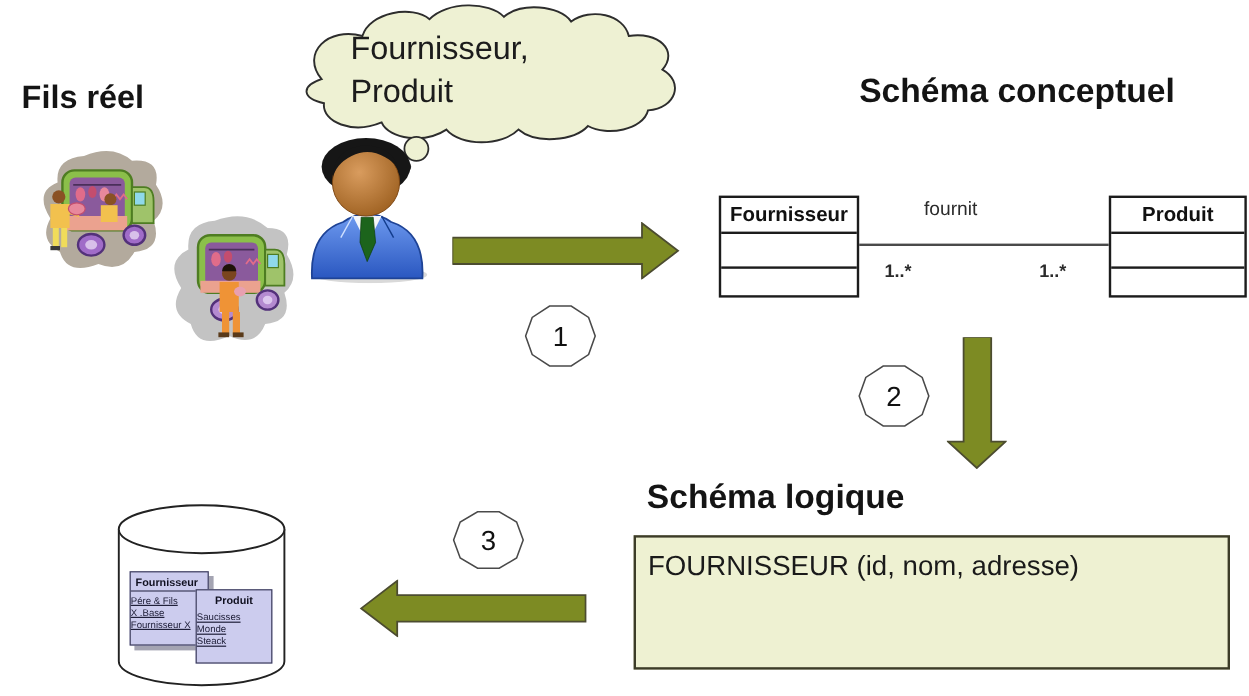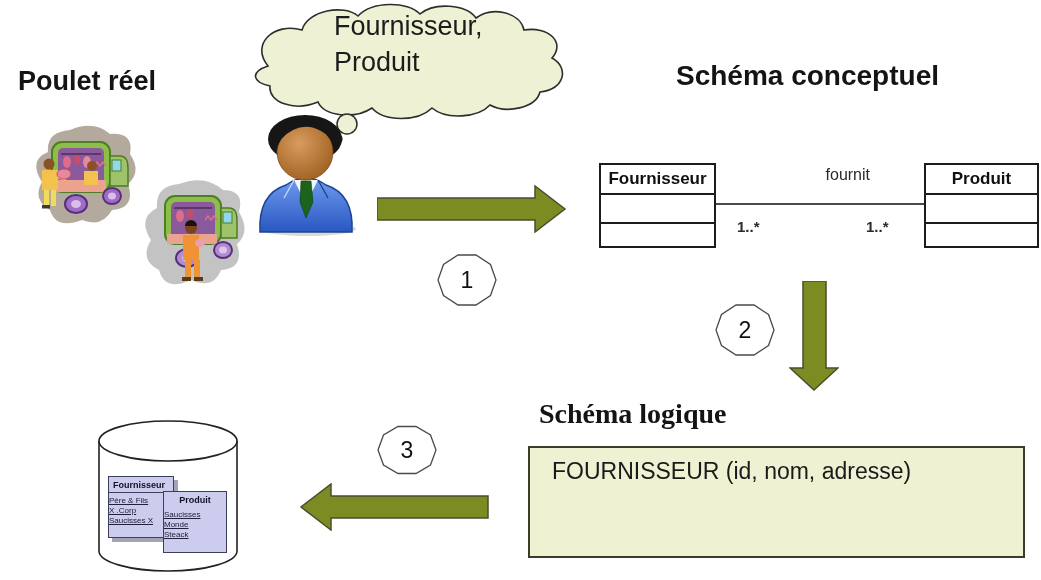--- a/index.html
+++ b/index.html
@@ -24,60 +24,60 @@
   .uml-class{
     position:absolute;background:#fff;border:2px solid #1c1c1c;box-sizing:border-box;
   }
   .uml-title{
     height:28px;border-bottom:2px solid #1c1c1c;display:flex;align-items:center;justify-content:center;
     font-weight:bold;font-size:17px;color:#111;
   }
   .uml-row1{height:27px;border-bottom:2px solid #1c1c1c;}
   .uml-row2{height:24px;}
   .assoc-line{position:absolute;border-top:2px solid #4a4a4a;}
-  .assoc-label{position:absolute;font-size:16px;color:#2b2b2b;text-align:right;}
+  .assoc-label{position:absolute;font-size:16px;color:#2b2b2b;text-align:left;}
   .cardinality{position:absolute;font-weight:bold;font-size:15px;color:#2b2b2b;}
 
   
   .schema-box{
     position:absolute;background:#eef1d2;border:2px solid #3c3c28;box-sizing:border-box;
-    padding:7px 0 0 22px;
+    padding:7px 0 0 10px;
   }
   .schema-line{font-size:23px;line-height:33px;color:#1a1a1a;white-space:nowrap;}
 
   
   .db-card{
     position:absolute;background:#ccccee;border:1px solid #3d3d5c;box-sizing:border-box;
     z-index:3;
   }
   .db-card-shadow{box-shadow:4px 4px 0 rgba(90,90,115,.55);}
   .db-card-title{font-weight:bold;font-size:9px;color:#101020;padding:3px 4px 2px 4px;white-space:nowrap;}
   .db-card-title.underlined{border-bottom:1px solid #3d3d5c;}
   .db-card-title.centered{text-align:center;}
   .db-card-rows{padding:3px 0;font-size:8px;line-height:10px;color:#20203a;white-space:nowrap;text-decoration:underline;}
 </style>
 </head>
 <body>
 
 <div id="canvas">
 
-  <div class="abs heading" style="left:18px;top:66px;">Poulet réel</div>
-  <div class="abs heading-lg" style="left:676px;top:60px;">Schéma conceptuel</div>
-  <div class="abs heading-lg" style="left:539px;top:398px;font-family:Liberation Serif, serif;">Schéma logique</div>
+  <div class="abs heading" style="left:18px;top:66px;">Fils réel</div>
+  <div class="abs heading-lg" style="left:716px;top:60px;">Schéma conceptuel</div>
+  <div class="abs heading-lg" style="left:539px;top:398px;">Schéma logique</div>
 
   <svg class="abs" style="left:240px;top:2px;" width="332" height="150" viewBox="0 0 332 150">
     <path d="M 28,64 C 10,42 34,20 62,28 C 68,8 104,2 118,14 C 132,-1 168,-1 180,12
              C 194,0 226,2 236,16 C 252,4 280,10 284,28 C 308,24 326,40 312,56
              C 330,66 324,88 300,90 C 296,106 266,112 250,103 C 238,116 206,118 192,106
              C 178,120 144,120 132,106 C 114,118 84,114 78,100 C 54,110 28,100 30,84
              C 12,80 10,70 28,64 Z" fill="#eef1d3" stroke="#2d2d2d" stroke-width="1.6"></path>
     <circle cx="107" cy="122" r="10" fill="#eef1d3" stroke="#2d2d2d" stroke-width="1.5"></circle>
     <circle cx="97" cy="137" r="5" fill="#eef1d3" stroke="#2d2d2d" stroke-width="1.3"></circle>
   </svg>
-  <div class="abs" style="left:292px;top:8px;margin-left:42px;">
+  <div class="abs" style="left:292px;top:22px;">
     <div class="bubble-text">Fournisseur,</div>
     <div class="bubble-text">Produit</div>
   </div>
 
   <svg class="abs" style="left:250px;top:110px;" width="112" height="126" viewBox="0 0 112 126">
     <defs>
       <linearGradient id="suitGrad" x1="0" y1="0" x2="0" y2="1">
         <stop offset="0" stop-color="#6f9bf0"></stop>
           <stop offset="1" stop-color="#2a57c0"></stop>
       </linearGradient>
@@ -207,22 +207,22 @@
 
   <svg class="abs" style="left:96px;top:417px;z-index:1;" width="144" height="160" viewBox="0 0 144 160">
     <path d="M3,24 L3,134 A69,20 0 0 0 141,134 L141,24" fill="#ffffff" stroke="#222222" stroke-width="1.6"></path>
     <ellipse cx="72" cy="24" rx="69" ry="20" fill="#ffffff" stroke="#222222" stroke-width="1.6"></ellipse>
   </svg>
 
   <div class="db-card db-card-shadow" style="left:108px;top:476px;width:66px;height:62px;">
     <div class="db-card-title underlined">Fournisseur</div>
     <div class="db-card-rows">
       <div>Pére &amp; Fils</div>
-      <div>X .Corp</div>
-      <div>Saucisses X</div>
+      <div>X .Base</div>
+      <div>Fournisseur X</div>
     </div>
   </div>
 
   <div class="db-card" style="left:163px;top:491px;width:64px;height:62px;z-index:4;">
     <div class="db-card-title centered">Produit</div>
     <div class="db-card-rows">
       <div>Saucisses</div>
       <div>Monde</div>
       <div>Steack</div>
     </div>

